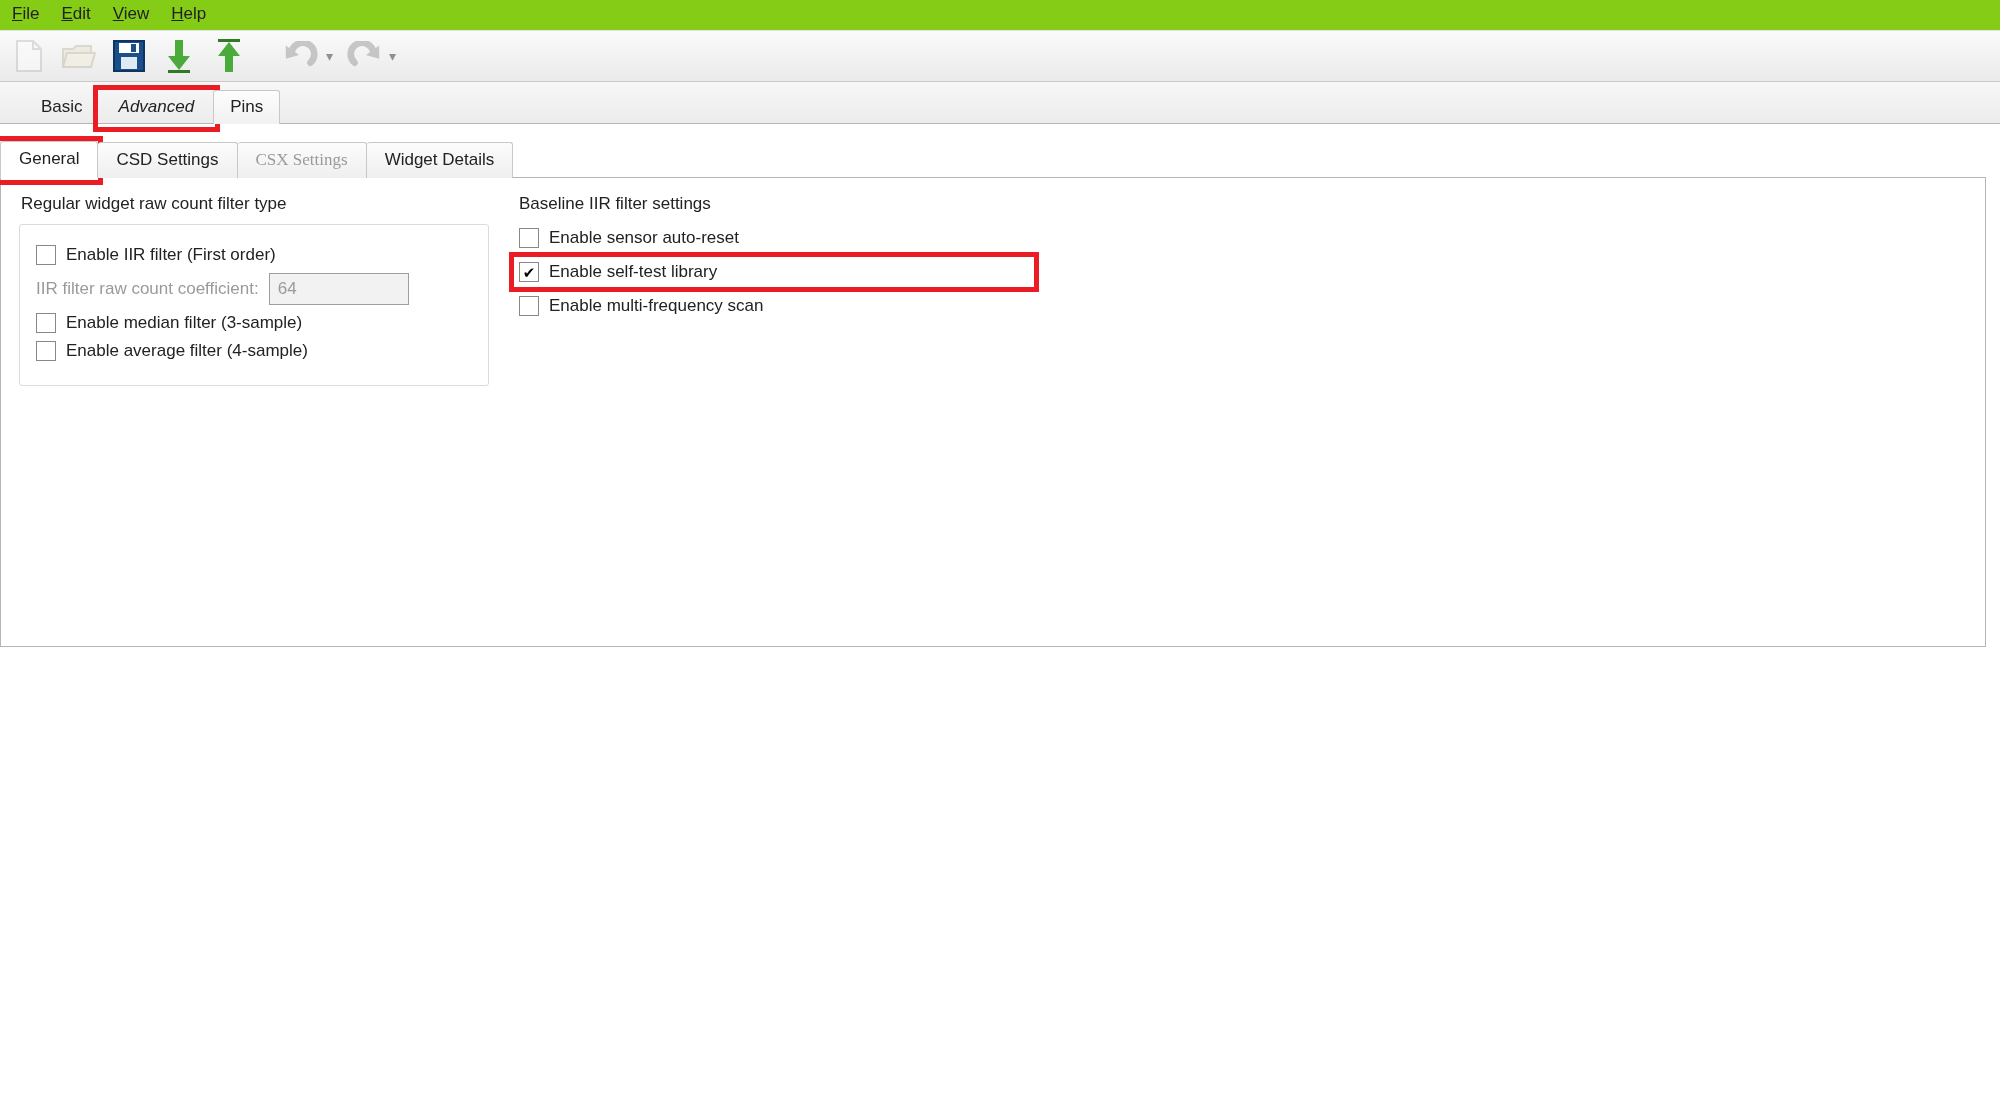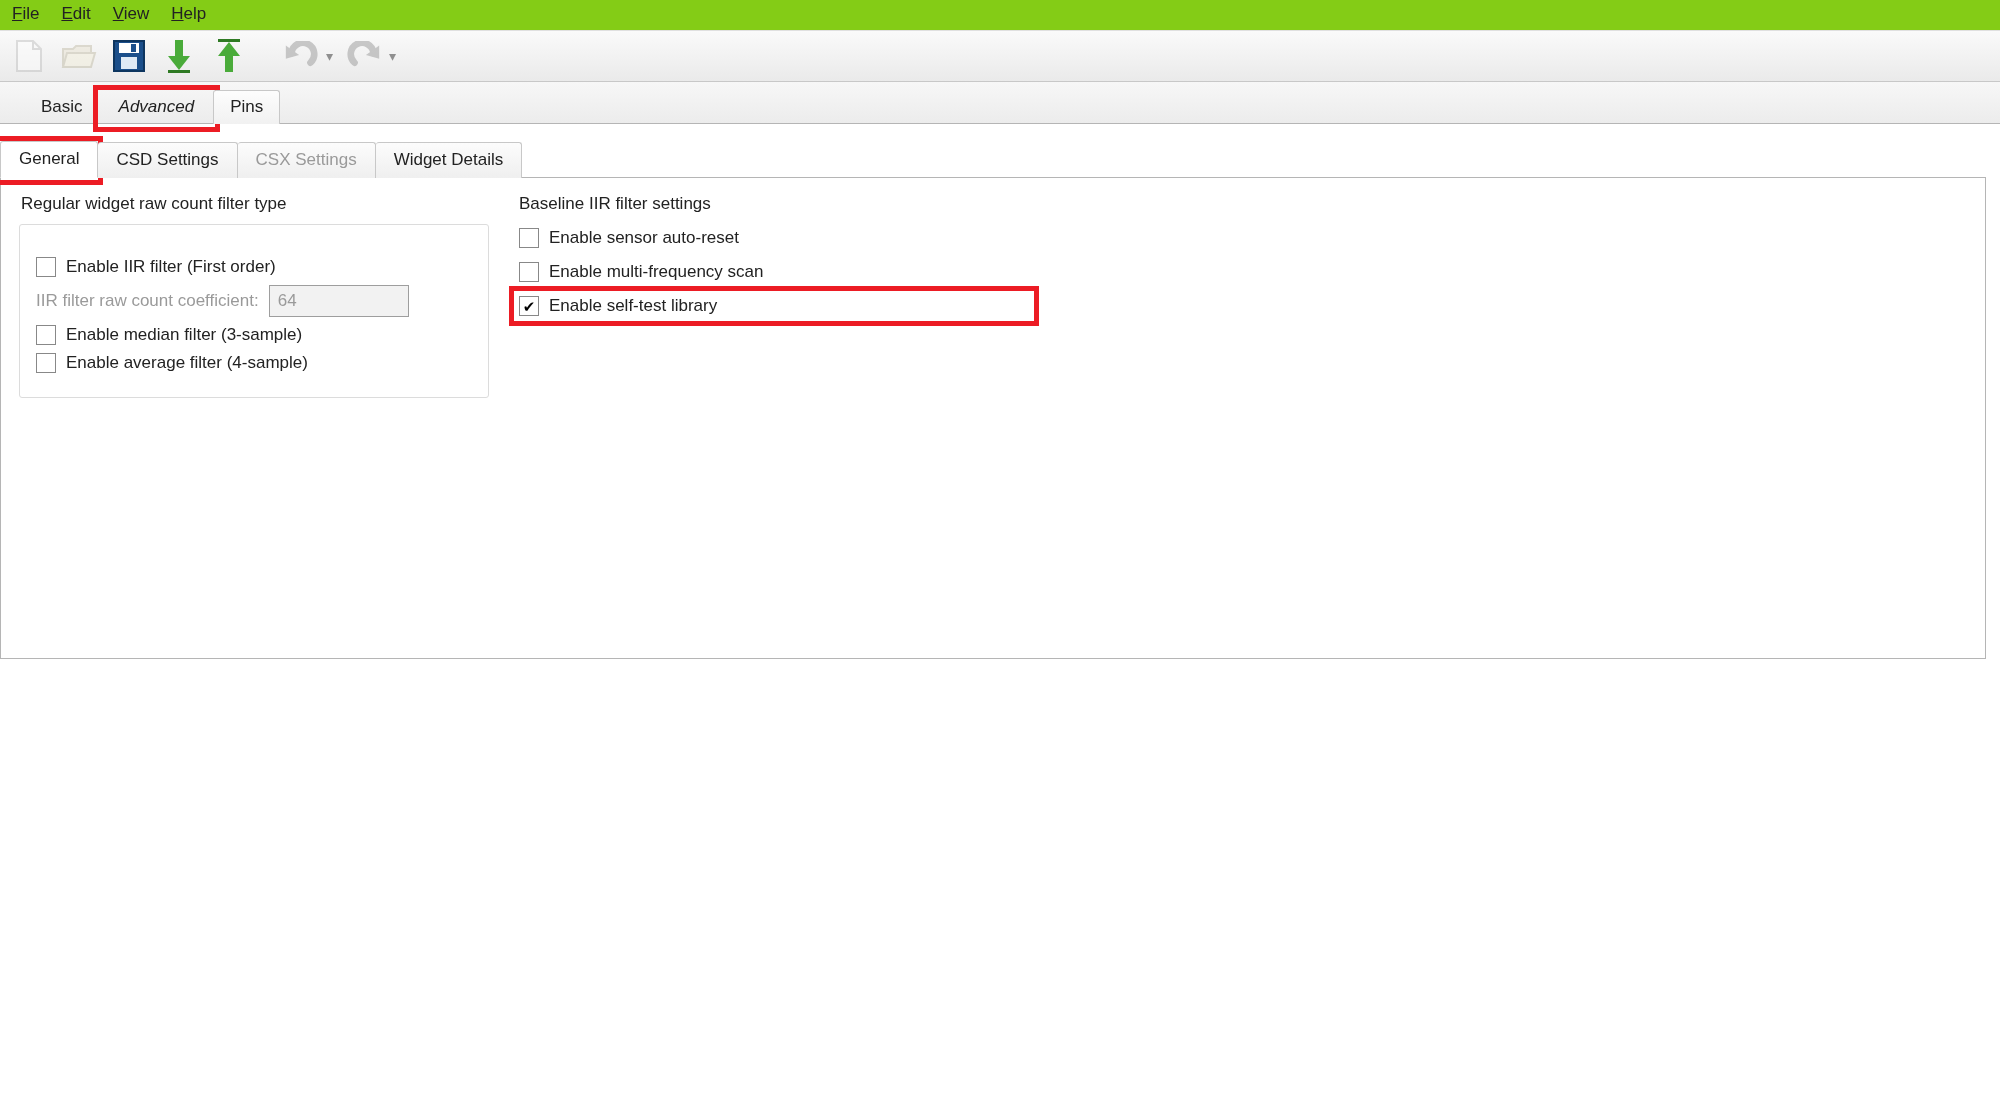--- a/index.html
+++ b/index.html
@@ -96,21 +96,21 @@
     cursor: pointer;
     position: relative;
     top: 1px;
     border-radius: 3px 3px 0 0;
   }
   .inner-tabs .itab + .itab { border-left: none; }
   .inner-tabs .itab.active {
     background: #fff;
     border-bottom: 1px solid #fff;
   }
-  .inner-tabs .itab.disabled { color: #9a9a9a; cursor: default; }
+  .inner-tabs .itab.disabled { color: #9a9a9a; cursor: default; font-family: Liberation Serif, serif; }
 
   
   .panel {
     border: 1px solid #b5b5b5;
     border-top: none;
     padding: 16px 18px 260px 18px;
     display: flex;
     gap: 28px;
   }
   .col { flex: 0 0 auto; }
@@ -123,21 +123,21 @@
     border: 1px solid #dcdcdc;
     border-radius: 3px;
     padding: 14px 16px 16px 16px;
   }
   .group-box .row {
     display: flex;
     align-items: center;
     gap: 10px;
     margin: 8px 0;
   }
-  .group-box .row:first-child { margin-top: 18px; }
+  .group-box .row:first-child { margin-top: 6px; }
 
   .check {
     width: 20px; height: 20px;
     border: 1px solid #888;
     background: #fff;
     display: inline-flex;
     align-items: center;
     justify-content: center;
     font-size: 16px;
     line-height: 1;
@@ -296,27 +296,27 @@
     </div>
 
     <div class="col right">
       <p class="group-title">Baseline IIR filter settings</p>
 
       <div class="standalone-check-row">
         <span class="check"></span>
         <span>Enable sensor auto-reset</span>
       </div>
 
-      <div class="standalone-check-row">
-        <span class="check"></span>
-        <span>Enable multi-frequency scan</span>
-      </div>
-
       <div class="standalone-check-row rel" style="position:relative;">
         <span class="check checked"></span>
         <span>Enable self-test library</span>
         <div class="highlight-box" style="left:-10px; top:-10px; height:40px; width:530px;"></div>
       </div>
 
+      <div class="standalone-check-row">
+        <span class="check"></span>
+        <span>Enable multi-frequency scan</span>
+      </div>
+
     </div>
 
   </div>
 </div>
 
 </body></html>

